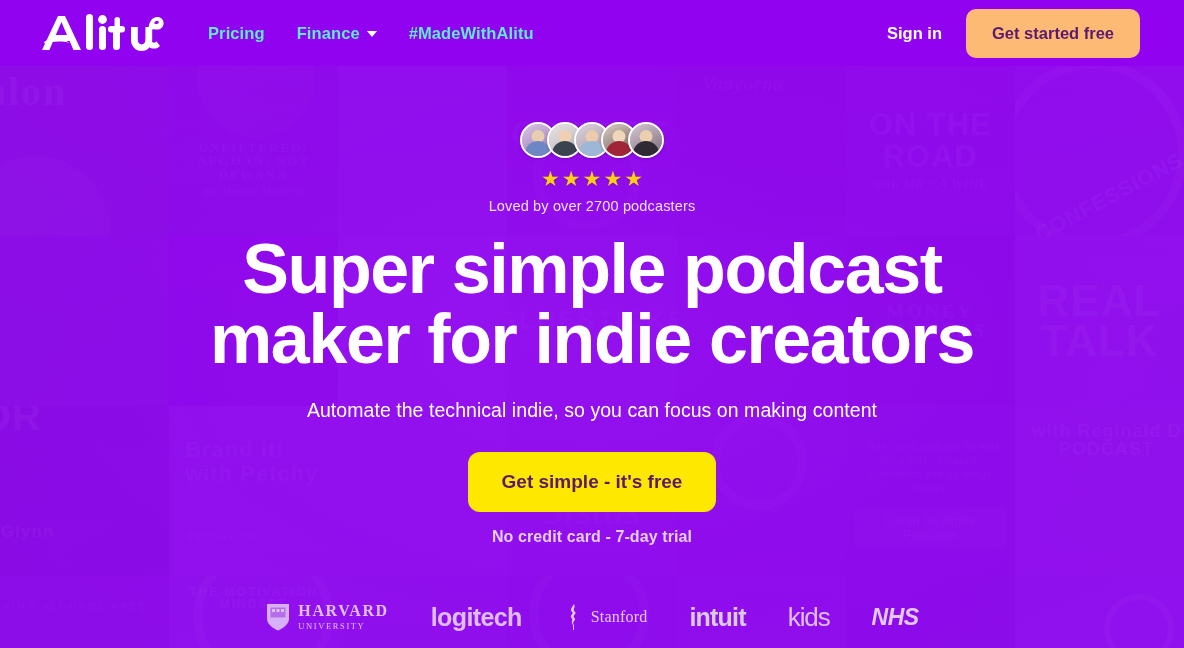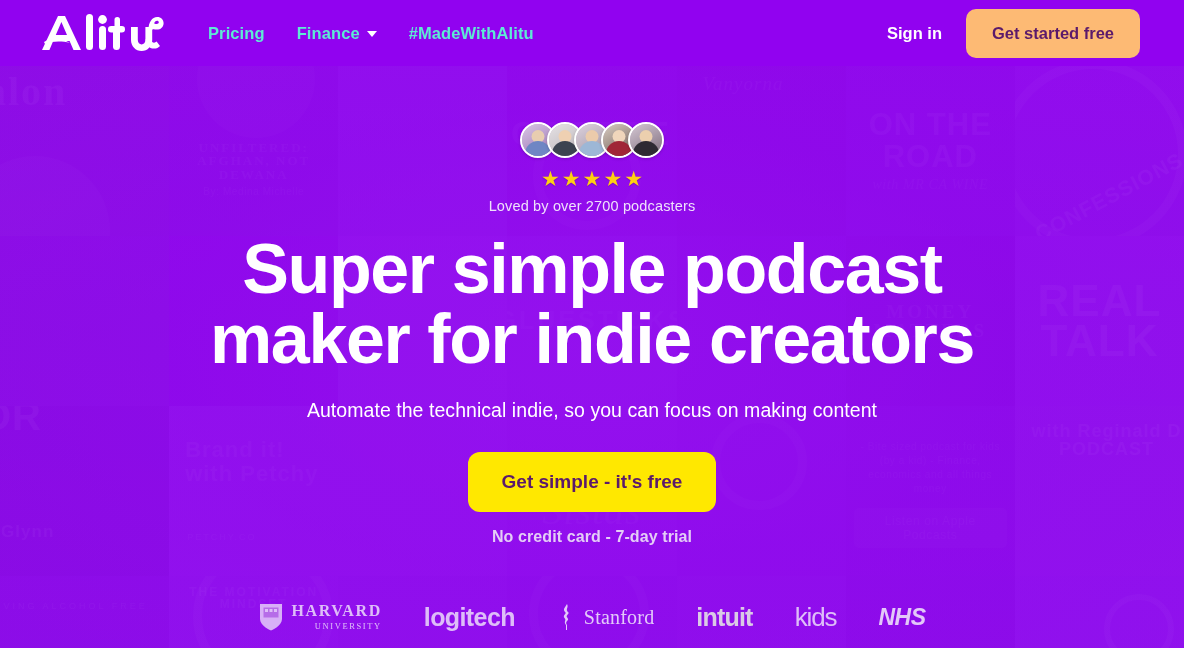--- a/index.html
+++ b/index.html
@@ -147,28 +147,27 @@
     color:#e4cdf6; letter-spacing:.1px;
   }
 
   
   .logostrip{
     position:absolute; left:0; right:0; bottom:0; z-index:25;
     height:62px;
     display:flex; align-items:center; justify-content:center;
     gap:42px;
     padding:0 210px;
-    text-align:right;
   }
   .brand{ display:flex; align-items:center; gap:7px; opacity:.88; }
   .brand-text{ color:#e9d6fa; white-space:nowrap; }
   .harvard-name{ font-family:"Liberation Serif", serif; font-weight:700; font-size:16px; letter-spacing:1.6px; line-height:1; }
   .harvard-sub{ font-family:"Liberation Serif", serif; font-size:8.5px; letter-spacing:1.6px; line-height:1; margin-top:3px; }
   .logitech{ font-size:25px; font-weight:700; letter-spacing:-.6px; color:#e9d6fa; }
-  .stanford{ font-family:"Liberation Serif", serif; font-size:20px; color:#efe3fb; letter-spacing:.2px; }
+  .stanford{ font-family:"Liberation Serif", serif; font-size:16px; color:#efe3fb; letter-spacing:.2px; }
   .intuit{ font-size:25px; font-weight:700; letter-spacing:-.8px; color:#e5e5e5; }
   .intel{ font-size:26px; font-weight:400; letter-spacing:-1.1px; color:#e9d6fa; }
   .nhs{ font-size:23px; font-weight:700; font-style:italic; letter-spacing:-.5px; color:#efe3fb; }
 </style>
 </head>
 <body>
 
 <div class="header">
 
   <div class="logo-wrap">

